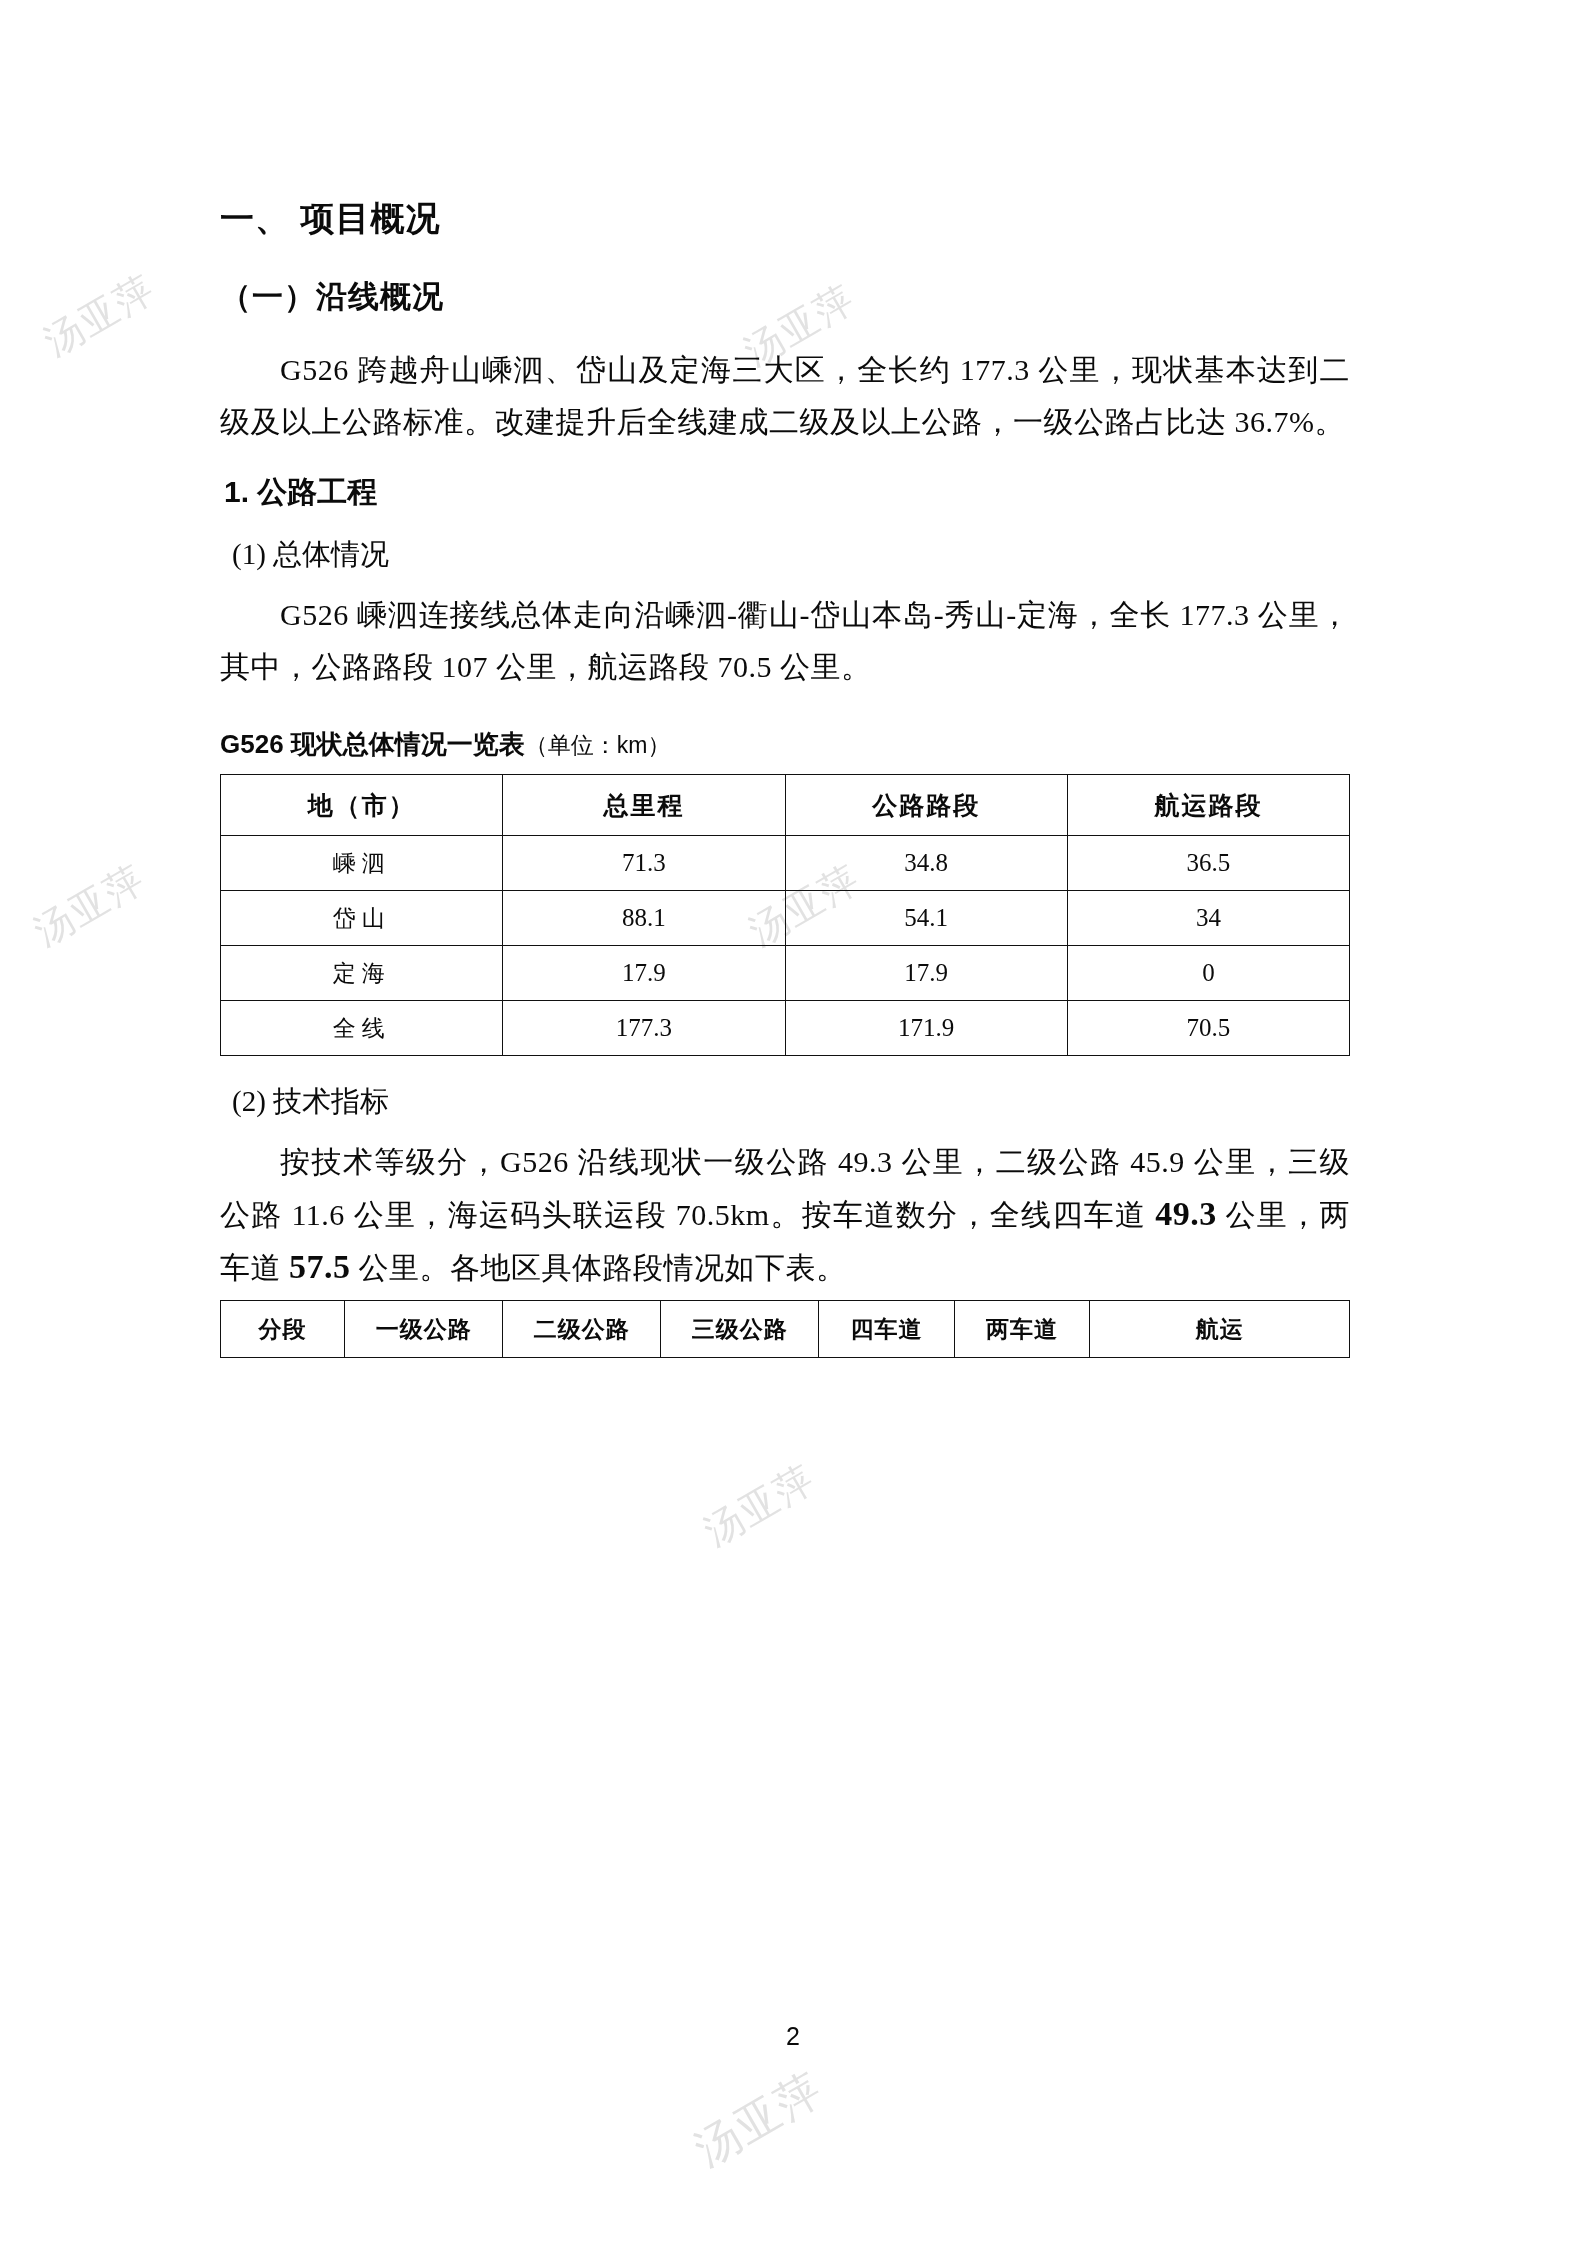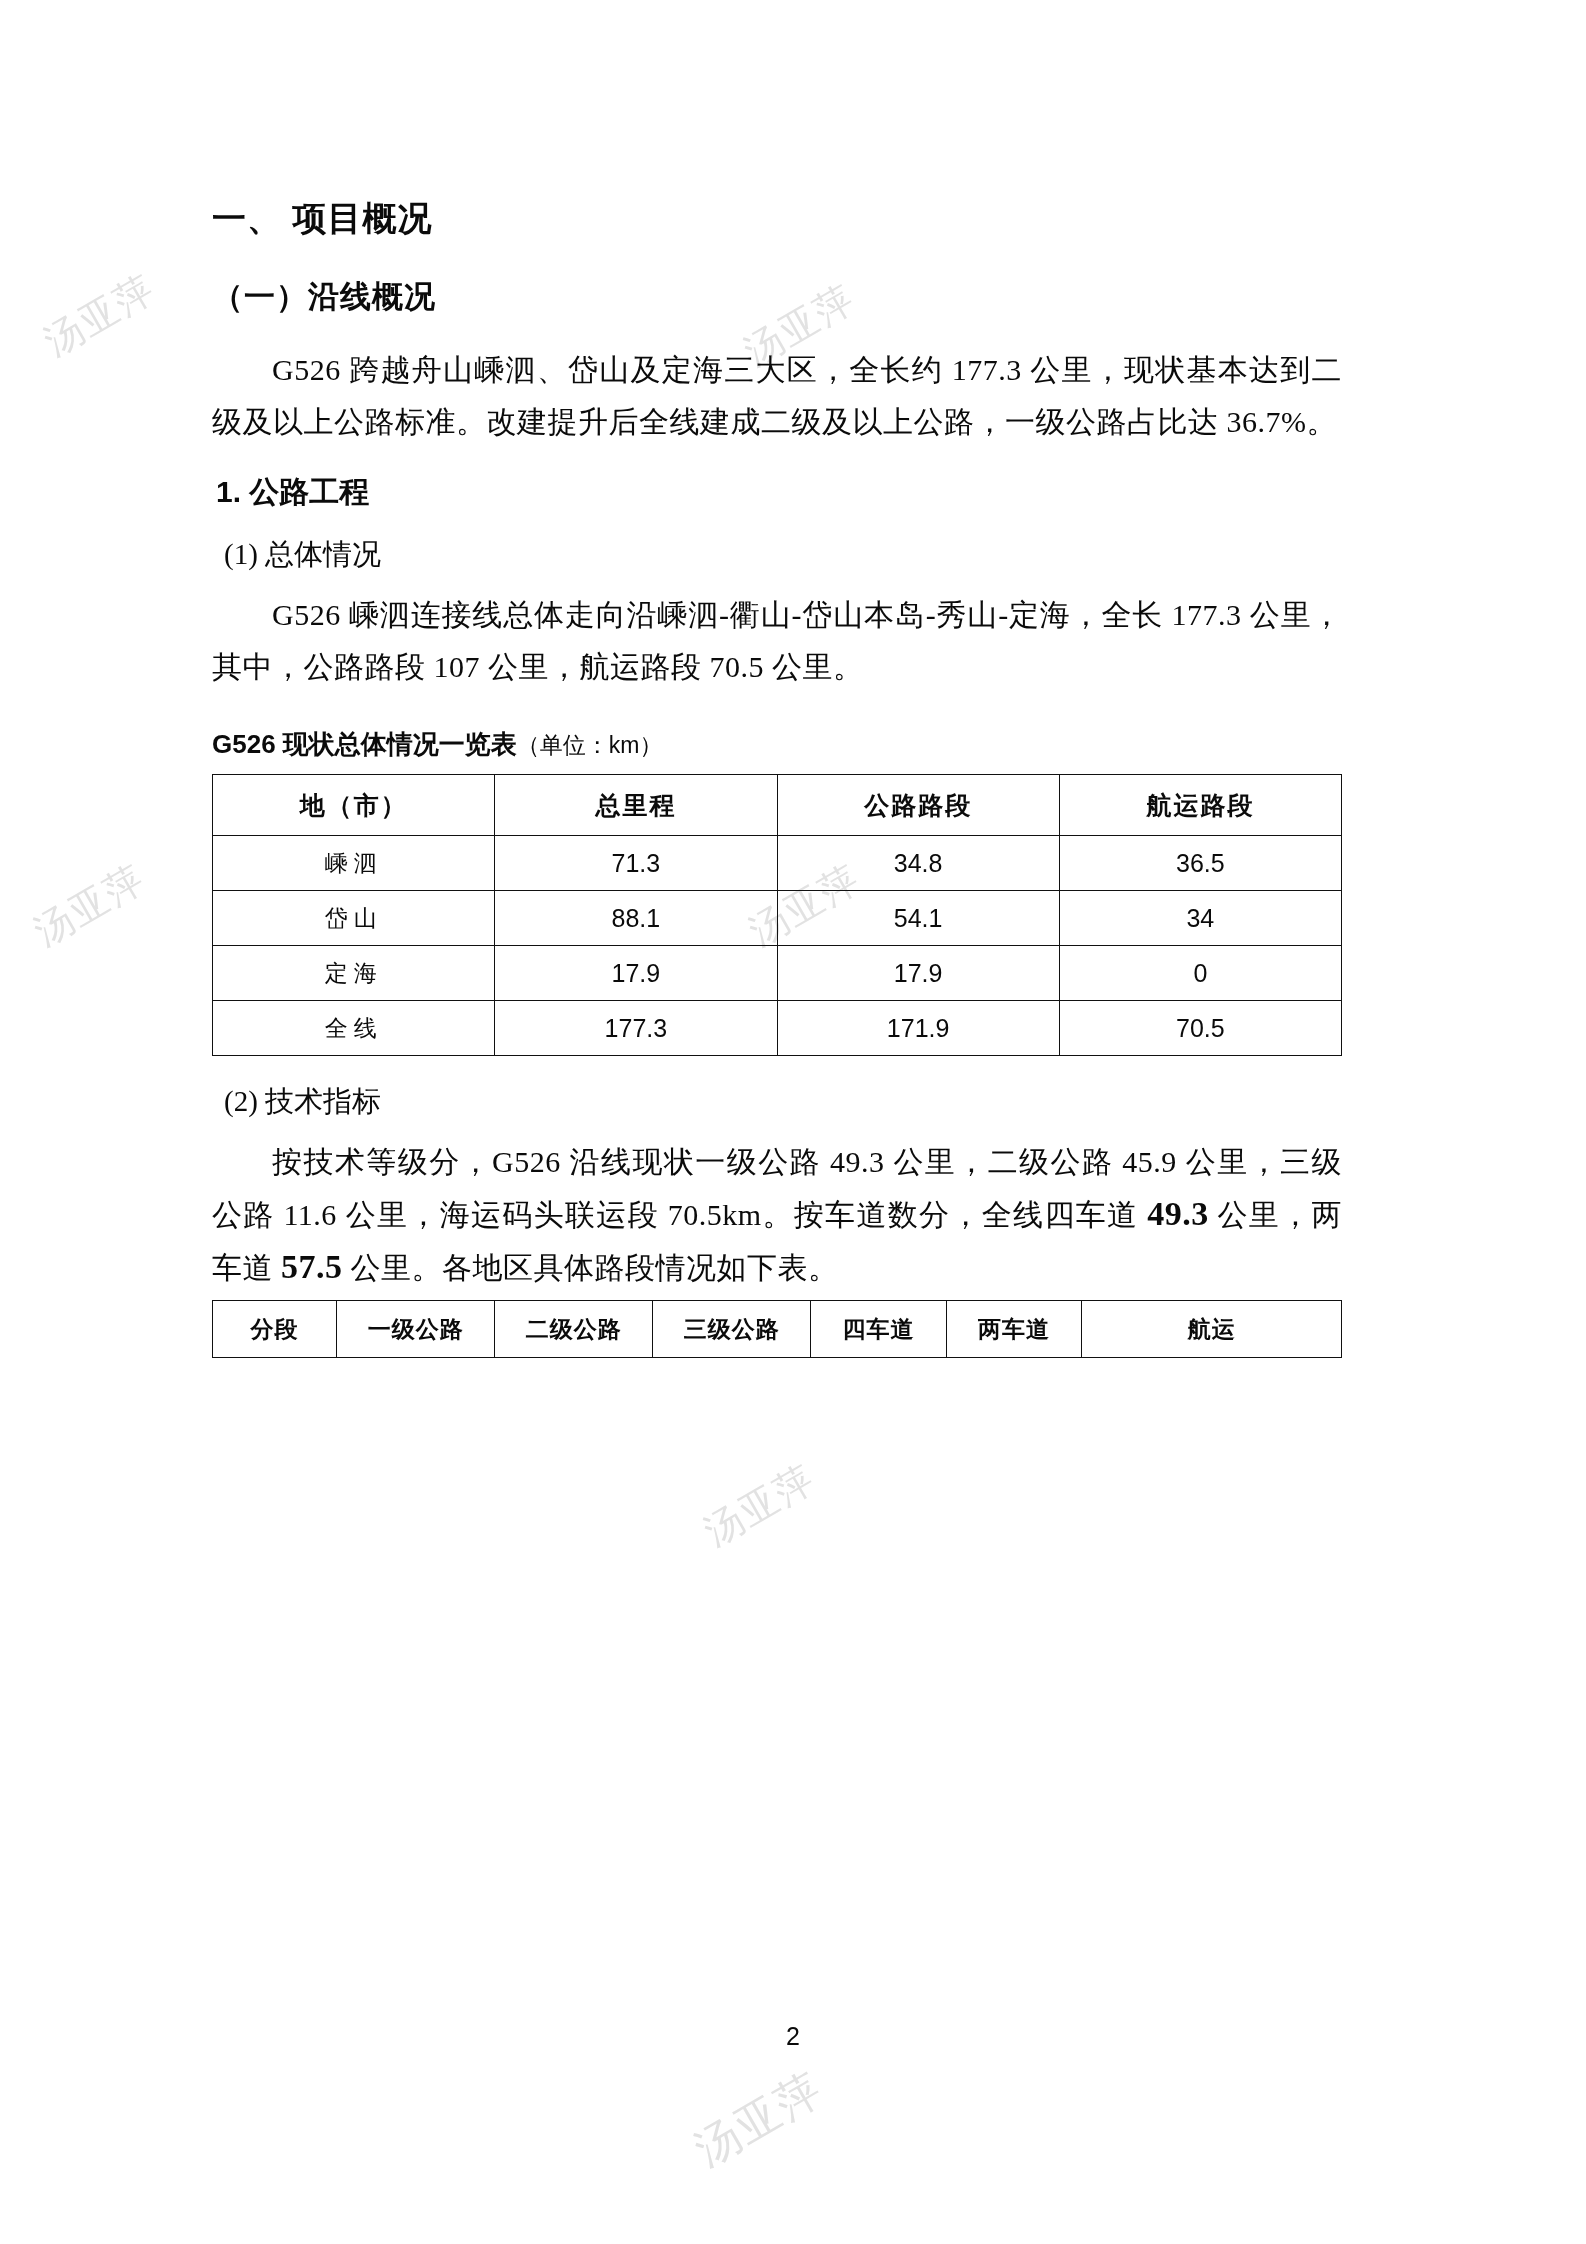--- a/index.html
+++ b/index.html
@@ -19,21 +19,21 @@
   .page {
     position: absolute;
     left: 0; top: 0;
     width: 1586px;
     height: 2244px;
     background: #fff;
   }
 
   .content {
     position: absolute;
-    left: 212px;
+    left: 220px;
     top: 196px;
     width: 1130px;
   }
 
   
   .wm {
     position: absolute;
     color: #d9d9d9;
     font-family: "Liberation Serif", serif;
     font-size: 38px;
@@ -104,21 +104,21 @@
   table.doc {
     border-collapse: collapse;
     width: 100%;
     table-layout: fixed;
   }
   table.doc th, table.doc td {
     border: 1.5px solid #111;
     text-align: center;
     font-size: 25px;
     height: 54px;
-    font-family: Liberation Sans, sans-serif;
+    font-family: Liberation Serif, serif;
     font-weight: normal;
     padding: 0 20px;
   }
   table.doc th {
     font-weight: bold;
     letter-spacing: 2px;
     height: 60px;
   }
   table.doc td.lbl {
     letter-spacing: 6px;

